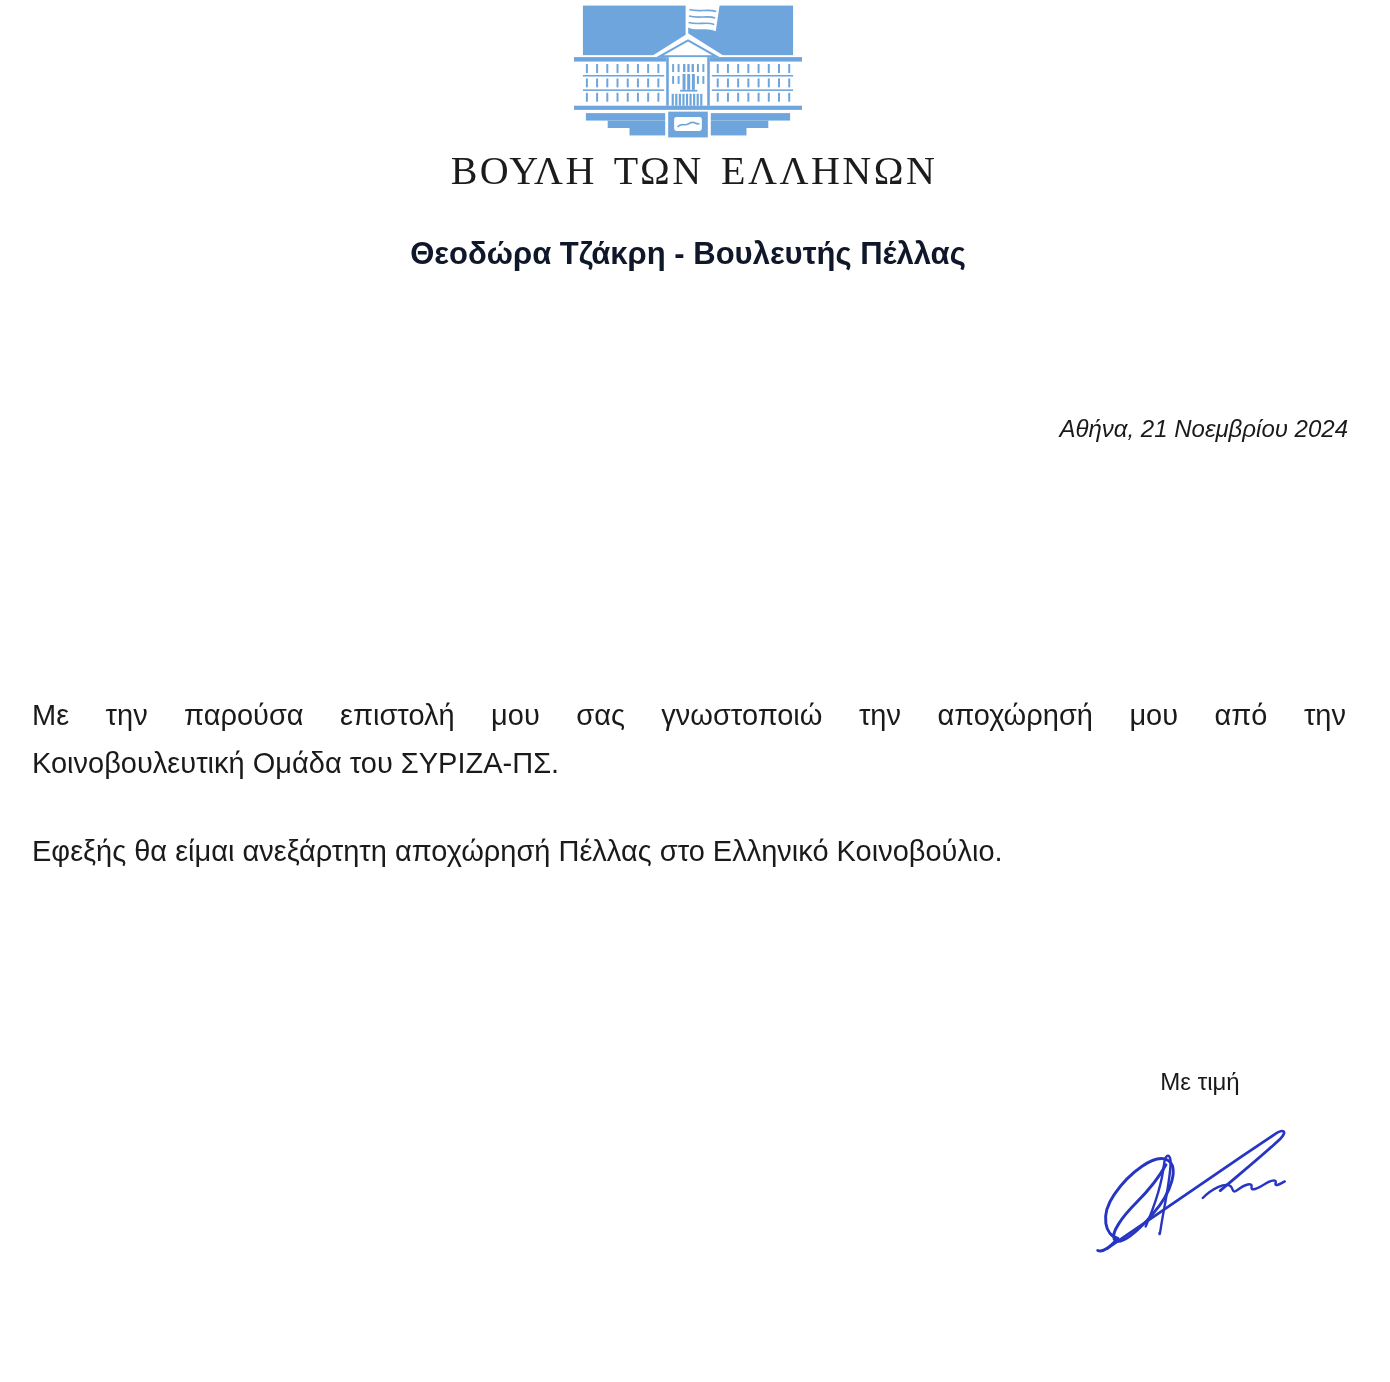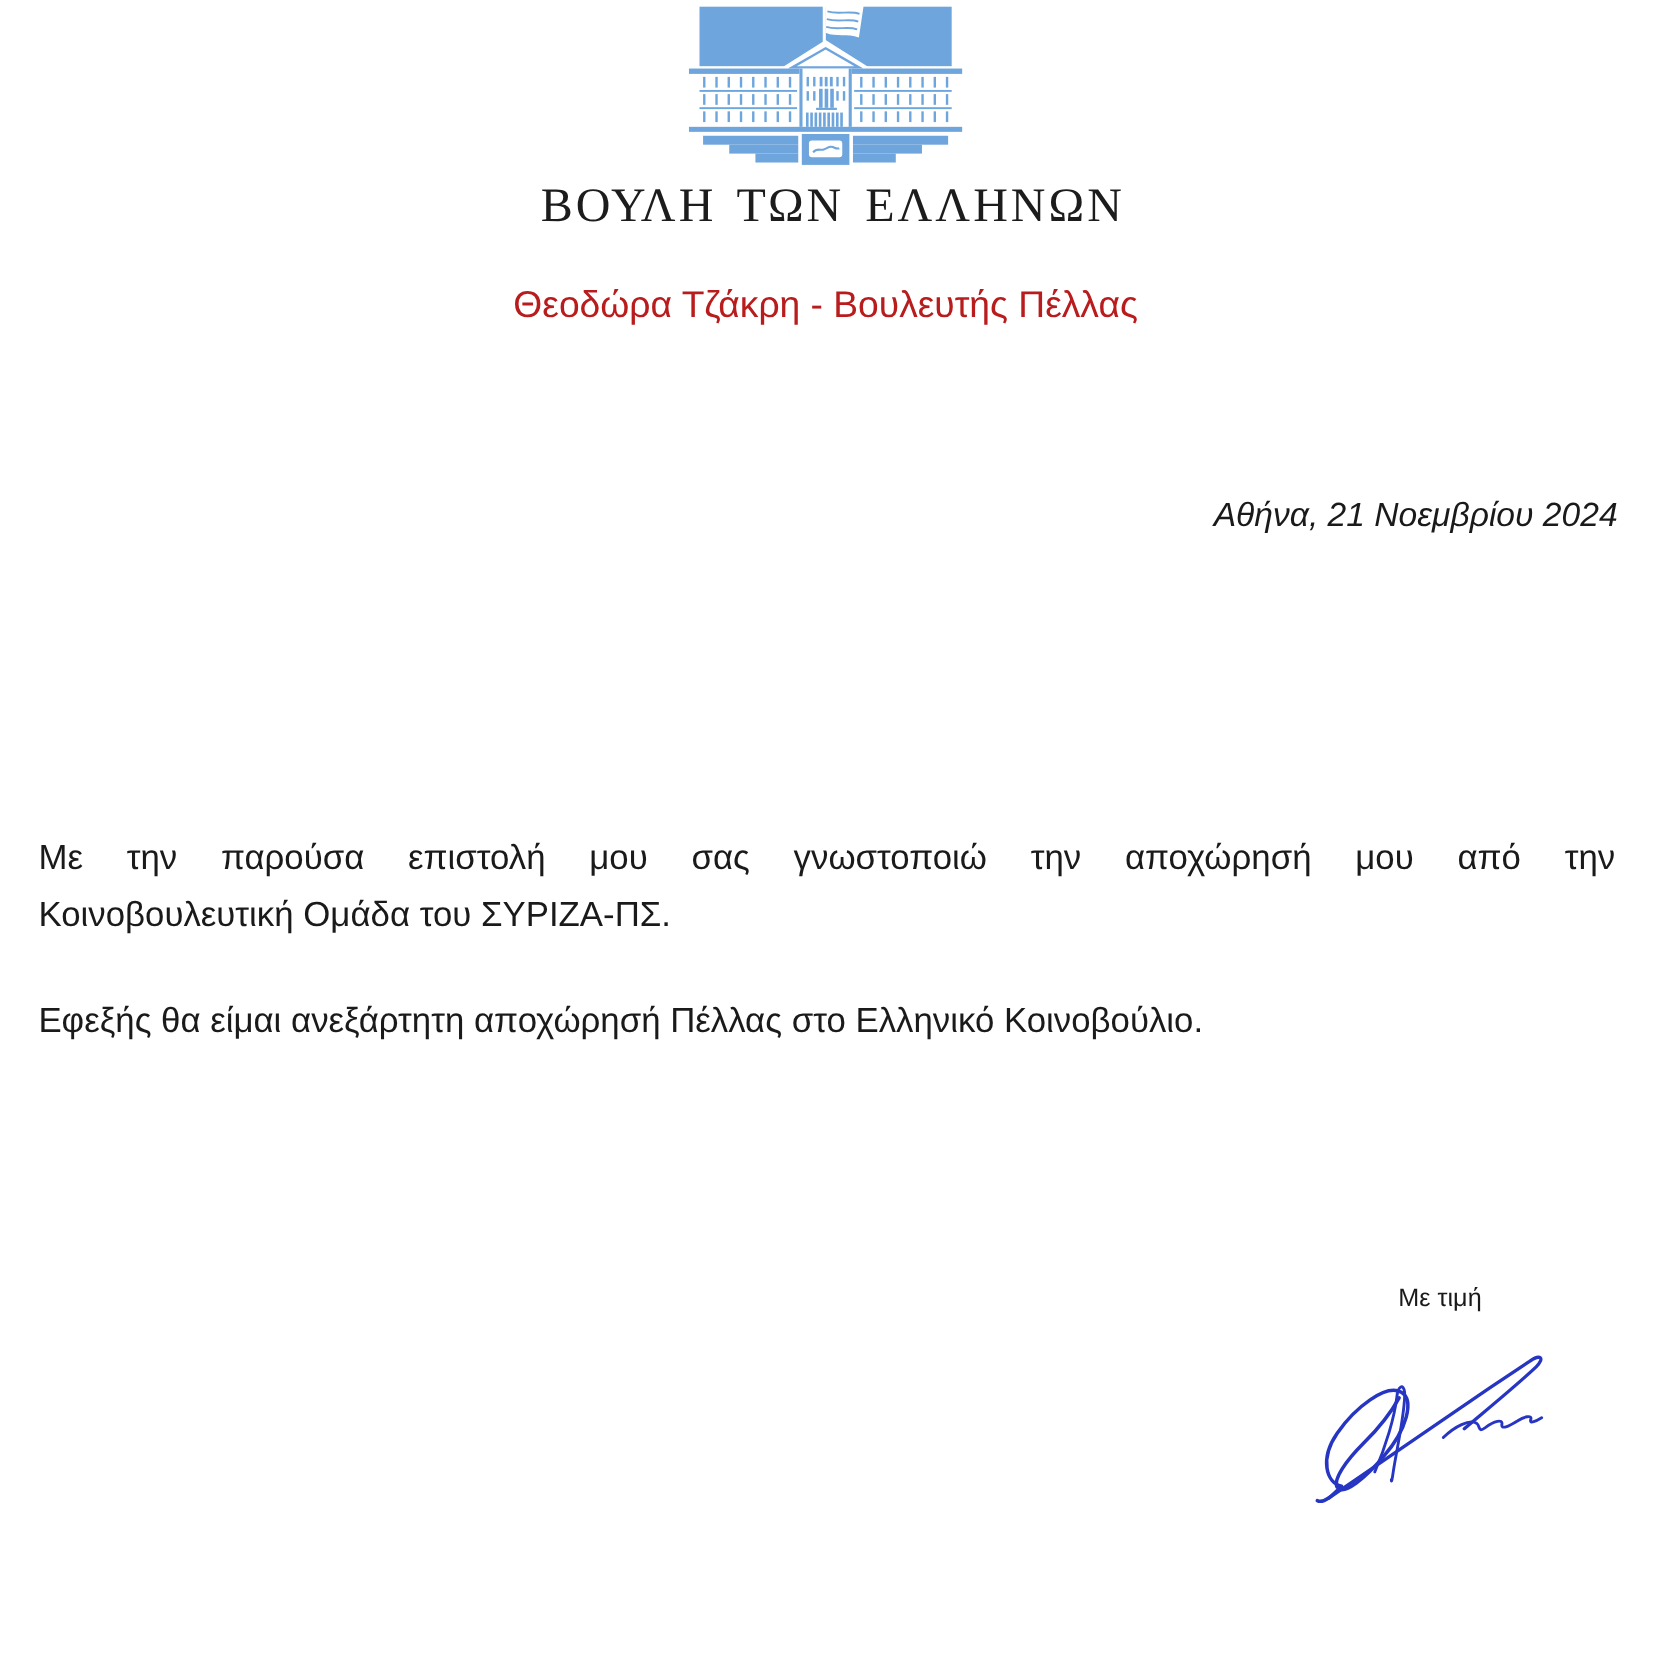--- a/index.html
+++ b/index.html
@@ -16,38 +16,38 @@
   .logo{display:block;margin:0 auto;width:228px;height:142px;}
   .org-title{
     margin-top:6px;
     font-family:"Liberation Serif","DejaVu Serif",serif;
     font-size:40px;line-height:46px;letter-spacing:2.5px;word-spacing:5px;
     color:#1c1c1c;
     padding-left:12px;
   }
   .member-title{
     margin-top:40px;
-    font-size:31px;line-height:40px;font-weight:normal;color:#b91c1c;
+    font-size:31px;line-height:40px;font-weight:bold;color:#0f172a;
   }
 
   
   .dateline{
     top:408px;right:42px;
-    font-size:28px;line-height:42px;font-style:italic;
+    font-size:24px;line-height:42px;font-style:italic;
   }
 
   
   .letter-body{left:32px;top:663px;width:1314px;font-size:29px;line-height:48px;}
   .letter-body .para{margin:0;}
   .letter-body .para + .para{margin-top:40px;}
   .line-justify{text-align:justify;text-align-last:justify;margin-top:28px;}
 
   
   .closing{left:1035px;top:1062px;width:330px;text-align:center;}
-  .valediction{font-size:21px;line-height:40px;}
+  .valediction{font-size:24px;line-height:40px;}
   .signature{display:block;margin:14px auto 0;width:220px;height:140px;}
   .signatory{margin-top:16px;font-size:31px;line-height:38px;font-weight:bold;color:#151515;}
 
   .b{fill:var(--logo-blue,#6ea5dc);}
   .w{fill:#ffffff;}
   .bl{stroke:var(--logo-blue,#6ea5dc);fill:none;}
   .ink{stroke:var(--signature-ink,#2636c3);fill:none;stroke-linecap:round;stroke-linejoin:round;}
 </style>
 </head>
 <body>

